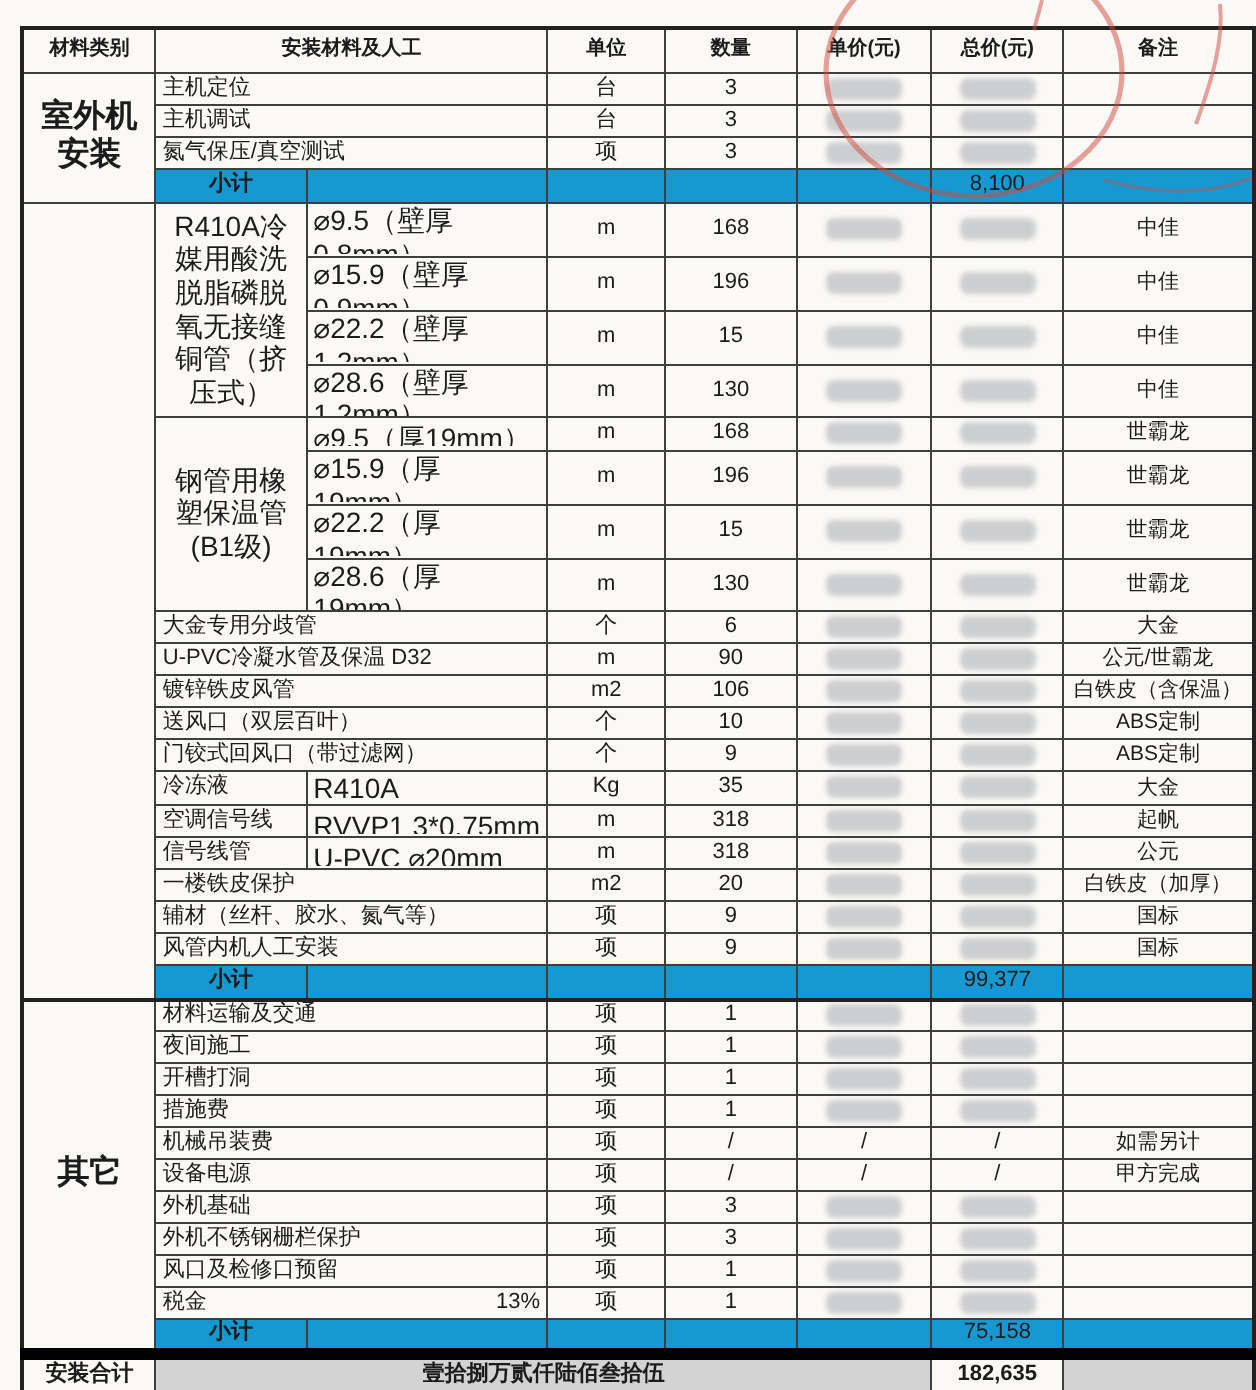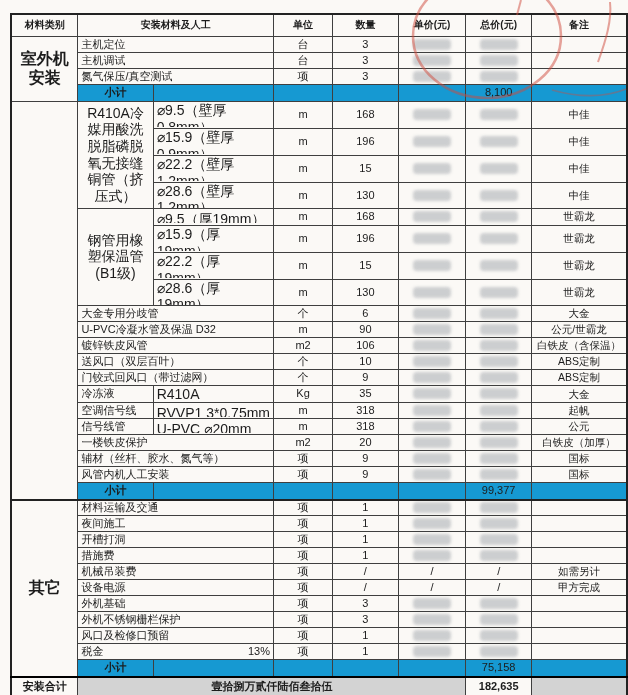--- a/index.html
+++ b/index.html
@@ -17,21 +17,21 @@
   th{font-weight:700;font-size:10px;margin-top:40px;}
   .al{text-align:left;}
   .cat{font-weight:700;font-size:16px;white-space:pre-line;}
   .spec{font-size:14px;}
   .wrap{overflow:hidden;}
   .clip2 .wrap{max-height:25px;}
   .clip1 .wrap{max-height:12px;white-space:nowrap;}
   tr.sub td{background:var(--blue);}
   tr.sub td.bold{font-weight:700;}
   tr.sect td{border-top:2px solid #222;}
-  tr.grand td{background:var(--gray);border-top:2px solid #000000;font-weight:700;}
+  tr.grand td{background:var(--gray);border-top:6px solid #000000;font-weight:700;}
   tr.grand td.wbg{background:var(--paper);}
   .redact{width:38px;height:11px;margin:1px auto;background:var(--redact);
           border-radius:4px;filter:blur(1.4px);opacity:.9;}
   .right{float:right;}
   .note{font-size:10.5px;}
   .stamp{position:absolute;left:0;top:0;pointer-events:none;}
 </style>
 </head>
 <body>
 

